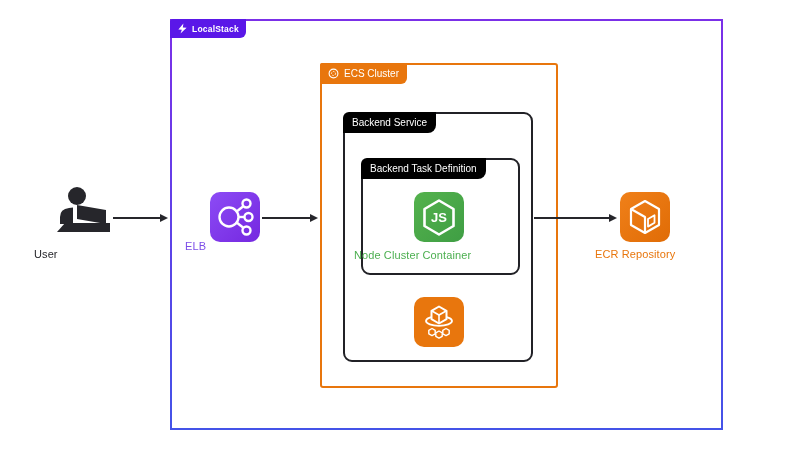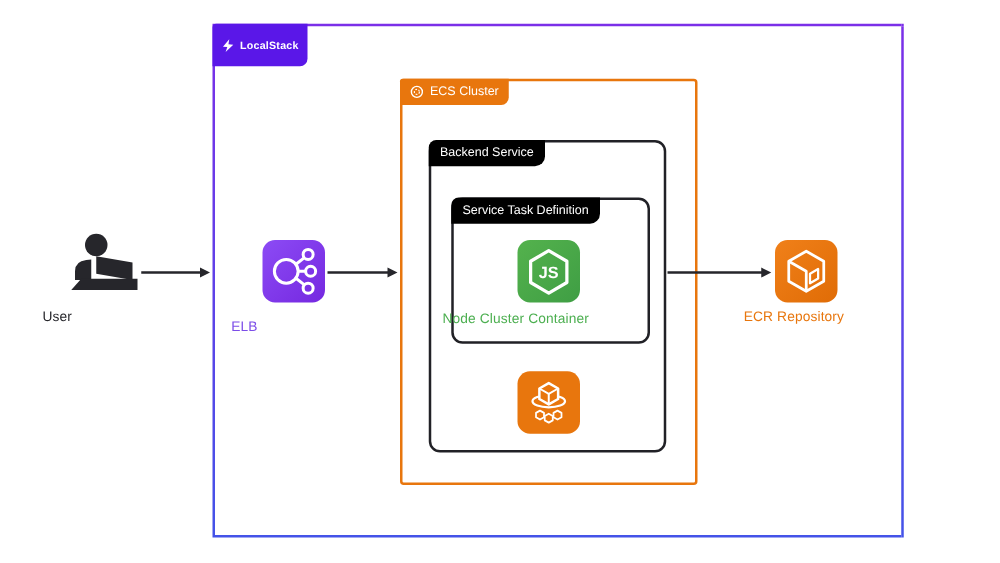--- a/index.html
+++ b/index.html
@@ -22,21 +22,21 @@
     box-sizing:border-box;background:#fff;
   }
   .service-box{left:343px;top:112px;width:190px;height:250px;}
   .task-box{left:361px;top:158px;width:159px;height:117px;}
   
   .tab{
     position:absolute;display:flex;align-items:center;box-sizing:border-box;
     color:#fff;white-space:nowrap;z-index:5;
   }
   .tab-localstack{
-    left:170px;top:19px;height:34px;padding:0 7px;gap:4px;
+    left:170px;top:19px;height:19px;padding:0 7px;gap:4px;
     background:#5A17E8;border-radius:3px 0 6px 0;
     font-size:8.5px;font-weight:700;letter-spacing:.2px;
   }
   .tab-ecs{
     left:320px;top:63px;height:21px;padding:0 8px;gap:5px;
     background:#E8760D;border-radius:2px 0 6px 0;font-size:10px;
   }
   .tab-dark{
     height:21px;padding:0 9px;background:#000000;
     border-radius:6px 0 8px 0;font-size:10px;
@@ -51,21 +51,21 @@
   .elb-sq{left:210px;top:192px;background:linear-gradient(135deg,#8C4BF5,#7528E0);}
   .node-sq{left:414px;top:192px;background:linear-gradient(135deg,#54B24D,#3F9E44);}
   .ecs-sq{left:414px;top:297px;background:#E8760D;}
   .ecr-sq{left:620px;top:192px;background:linear-gradient(135deg,#F08019,#E06C06);}
   .user-wrap{position:absolute;left:56px;top:186px;width:56px;height:50px;}
   
   .node-label{
     position:absolute;font-size:11px;text-align:left;letter-spacing:.1px;
   }
   .lbl-user{left:34px;top:248px;width:100px;color:#26262B;}
-  .lbl-elb{left:185px;top:256px;width:100px;color:#7C4DE8;}
+  .lbl-elb{left:185px;top:240px;width:100px;color:#7C4DE8;}
   .lbl-node{left:354px;top:249px;width:173px;color:#4CAF50;}
   .lbl-ecr{left:595px;top:248px;width:100px;color:#E8760D;}
   
   .arrow{position:absolute;height:2px;background:#26262B;}
   .arrow::after{
     content:"";position:absolute;right:-7px;top:-3.5px;width:0;height:0;
     border-left:8px solid #26262B;border-top:4.5px solid transparent;
     border-bottom:4.5px solid transparent;
   }
   .arrow-1{left:113px;top:217px;width:48px;}
@@ -98,21 +98,21 @@
     <span>ECS Cluster</span>
   </div>
 
   <div class="dark-box service-box"></div>
   <div class="tab tab-dark tab-service">
     <span>Backend Service</span>
   </div>
 
   <div class="dark-box task-box"></div>
   <div class="tab tab-dark tab-task">
-    <span>Service Task Definition</span>
+    <span>Backend Task Definition</span>
   </div>
 
   <div class="user-wrap">
     <svg width="56" height="50" viewBox="0 0 56 50" fill="#26262B">
       <circle cx="21" cy="10" r="9"></circle>
       <path d="M4 38 L4 31 Q4 23 13 22 L17 21.5 L17 38 Z"></path>
       <path d="M21 19 L50 24 L50 38 L21 33 Z"></path>
       <path d="M1 46 L9 37 L54 37 L54 46 Z"></path>
     </svg>
   </div>

